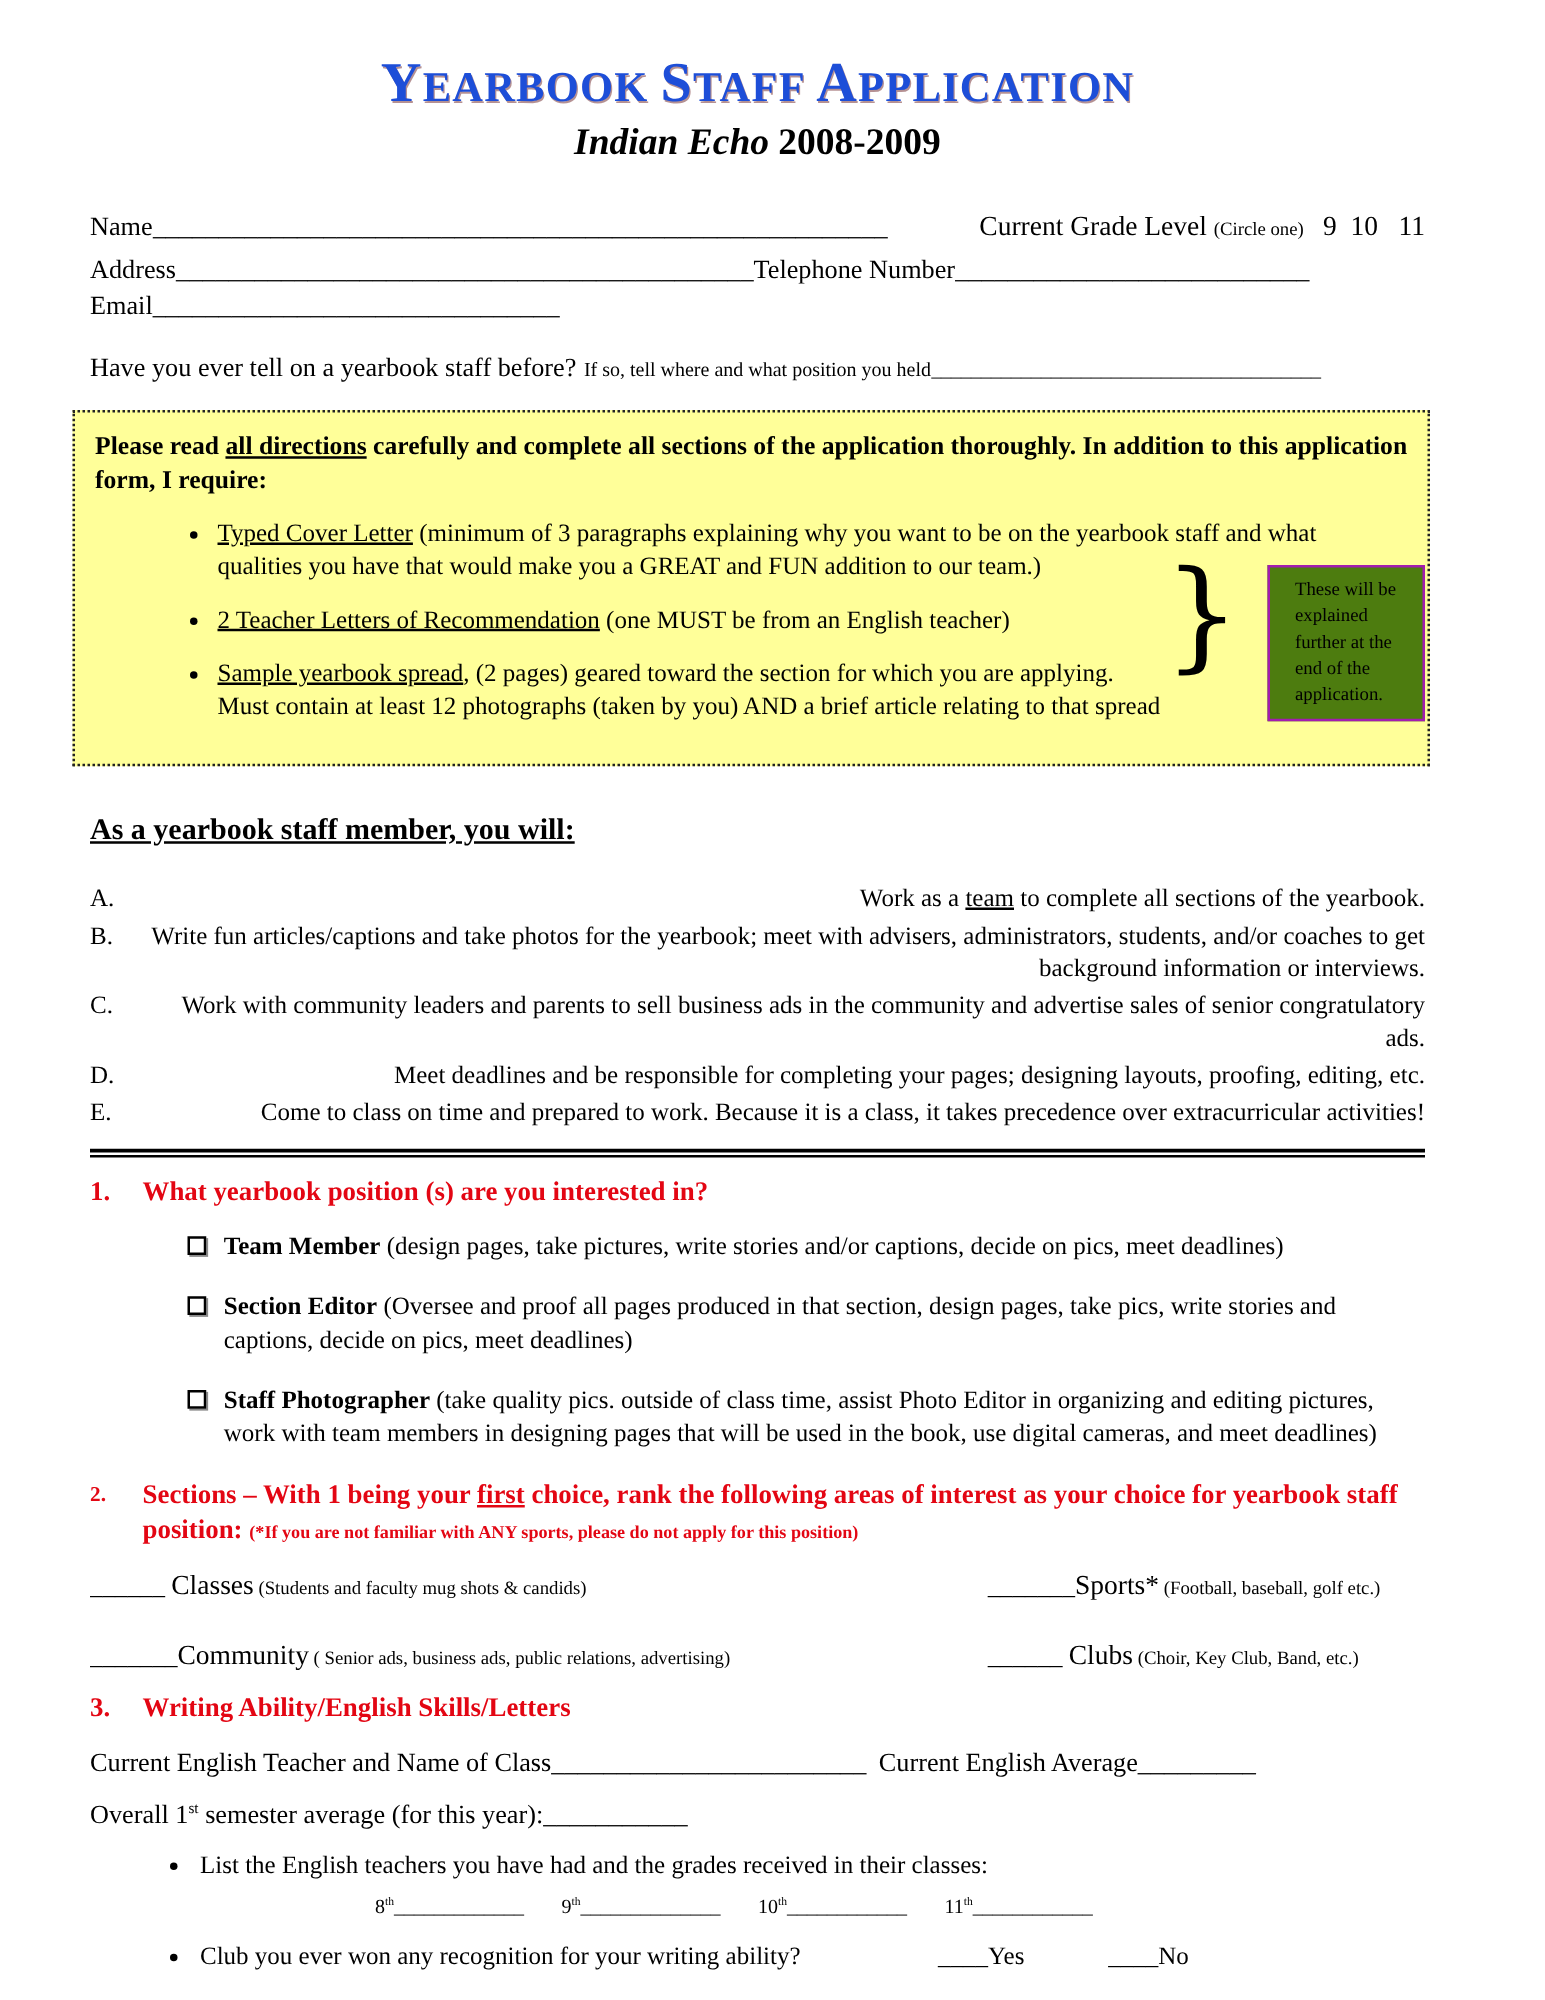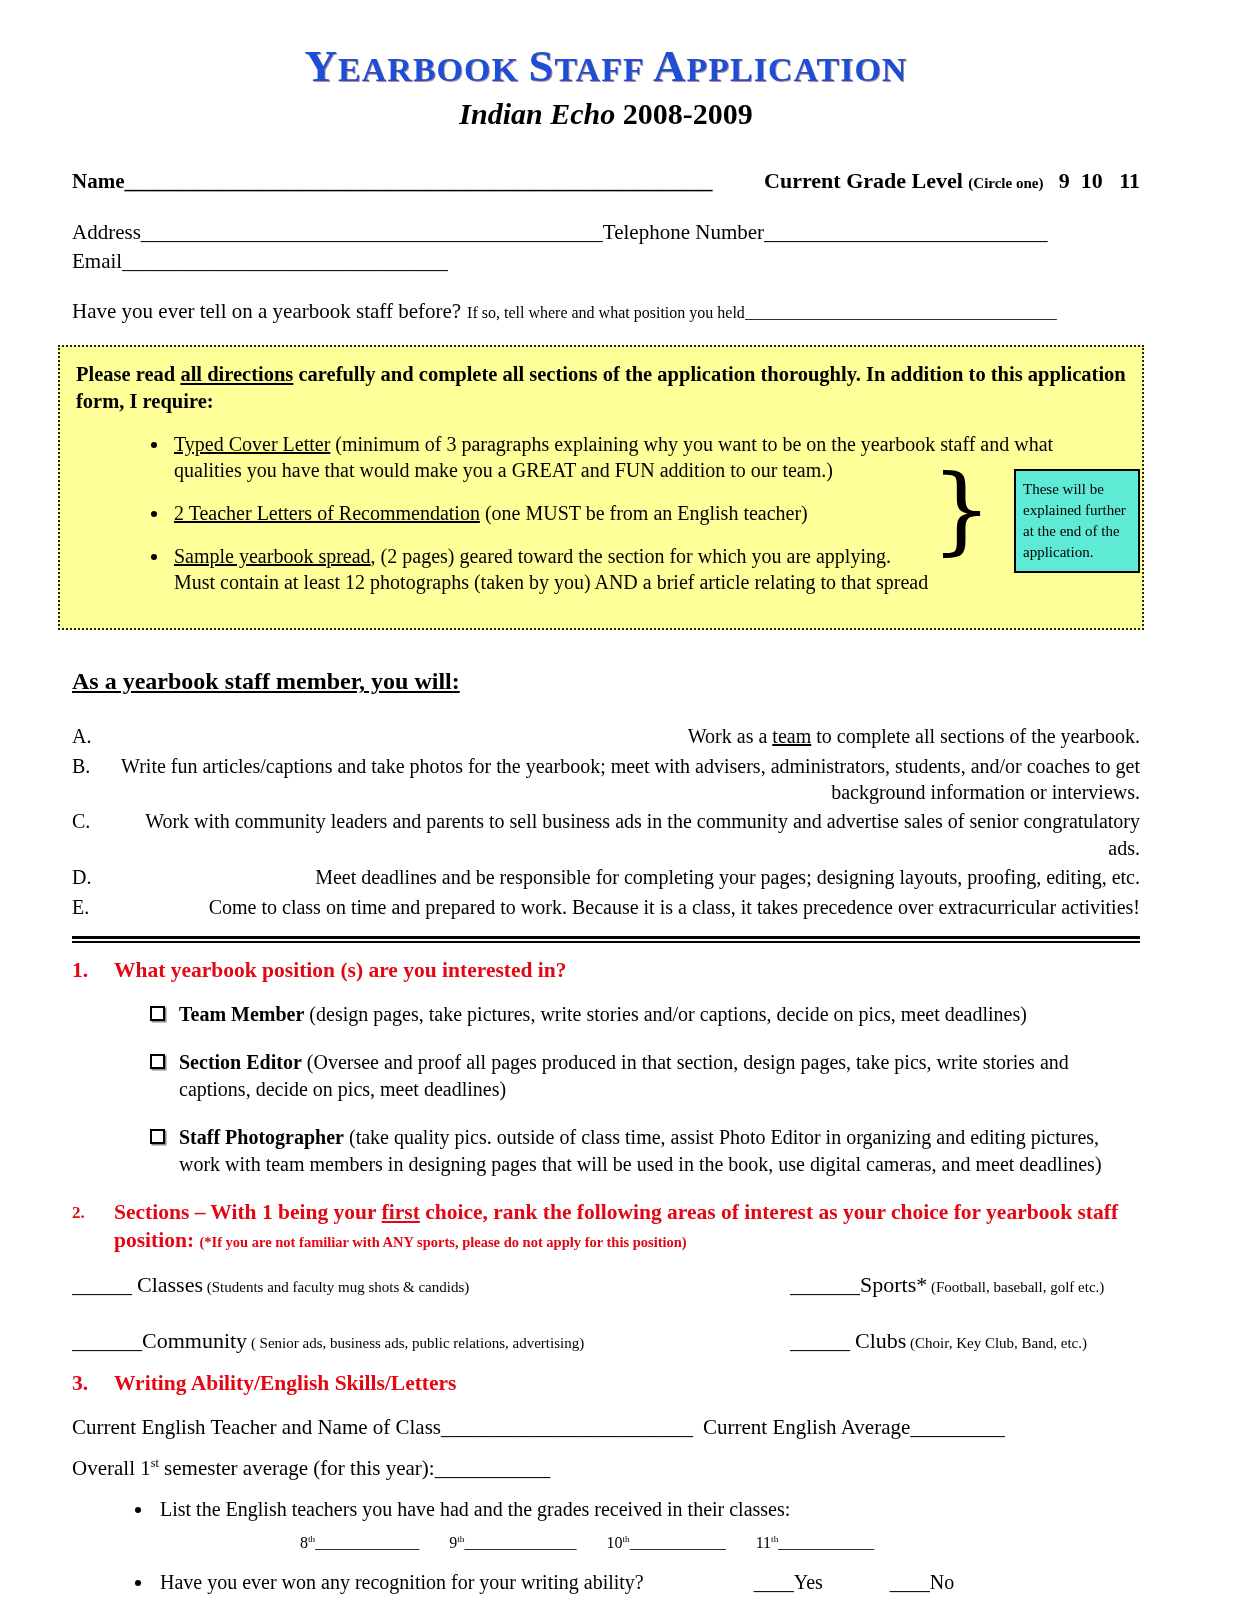--- a/index.html
+++ b/index.html
@@ -11,21 +11,21 @@
   .title { text-align:center; color:#1d4ed8; font-weight:700; font-size:34px; letter-spacing:1px; line-height:1.1;
            text-shadow:1px 1px 0 rgba(90,10,15,.45); }
   .title .cap { font-size:45px; }
   .subtitle { text-align:center; font-size:30px; font-weight:700; margin-top:2px; margin-bottom:34px; }
   .sub-name { font-style:italic; }
 
   
   .row { display:flex; align-items:baseline; font-size:21px; white-space:nowrap; overflow:hidden; }
   .fill { flex:1 1 auto; overflow:hidden; white-space:nowrap; }
   .blank { white-space:nowrap; }
-  .name-row { margin-bottom:24px;font-weight:bold; }
+  .name-row { margin-bottom:7px; }
   .addr-row { margin-bottom:2px; }
   .email-row { margin-bottom:22px; }
   .lbl { flex:0 0 auto; }
   .grade-group { flex:0 0 auto; margin-left:14px; }
   .grade-lbl { font-size:22px; }
   .small-note { font-size:15px; }
   .grade-options { font-size:22px; white-space:pre; margin-left:10px; }
   .prior-row { margin-bottom:20px; }
   .prior-note { font-size:16px; margin-left:6px; }
   .prior-blank { font-size:16px; }
@@ -36,22 +36,22 @@
   .req-intro { font-weight:700; font-size:20.5px; line-height:1.32; margin-bottom:16px; }
   .req-list { list-style:disc outside; padding-left:94px; }
   .req-list li { margin-bottom:17px; padding-left:4px; line-height:1.3; }
   .req-list li:nth-child(1) { padding-right:26px; }
   .req-list li:nth-child(2),
   .req-list li:nth-child(3) { padding-right:172px; }
   .u { text-decoration:underline; }
   .block { display:block; }
   .callout-brace { position:absolute; right:150px; top:112px; font-family:"DejaVu Serif", serif;
                    font-size:96px; line-height:1.05; font-weight:400; }
-  .callout-box { position:absolute; right:2px; top:122px; width:126px; background:#5eead4;
-                 border:2px solid #000000; padding:8px 7px; font-size:15px; line-height:1.4; }
+  .callout-box { position:absolute; right:2px; top:122px; width:126px; background:#4d7c0f;
+                 border:2px solid #a21caf; padding:8px 20px; font-size:15px; line-height:1.4; }
 
   
   .duties-heading { font-size:24px; font-weight:700; text-decoration:underline; margin-bottom:26px; }
   .duty { display:flex; margin-bottom:3px; line-height:1.32; }
   .duty-letter { flex:0 0 38px; }
   .duty-text { flex:1;text-align:right; }
 
   
   .double-rule { height:7px; border-top:3px solid #000; border-bottom:2px solid #000; margin:16px 0 14px 0; }
 
@@ -210,21 +210,21 @@
     <li>
       <span>List the English teachers you have had and the grades received in their classes:</span>
       <div class="grades-row">
         <span class="grade-entry"><span>8</span><sup>th</sup><span class="blank">_____________</span></span>
         <span class="grade-entry"><span>9</span><sup>th</sup><span class="blank">______________</span></span>
         <span class="grade-entry"><span>10</span><sup>th</sup><span class="blank">____________</span></span>
         <span class="grade-entry"><span>11</span><sup>th</sup><span class="blank">____________</span></span>
       </div>
     </li>
     <li>
-      <span>Have you ever won any recognition for your writing ability?</span>
+      <span>Club you ever won any recognition for your writing ability?</span>
       <span class="yes-group"><span class="blank">____</span><span>Yes</span></span>
       <span class="no-group"><span class="blank">____</span><span>No</span></span>
     </li>
     <li>
       
       
     </li>
   </ul>
 
 </div>

